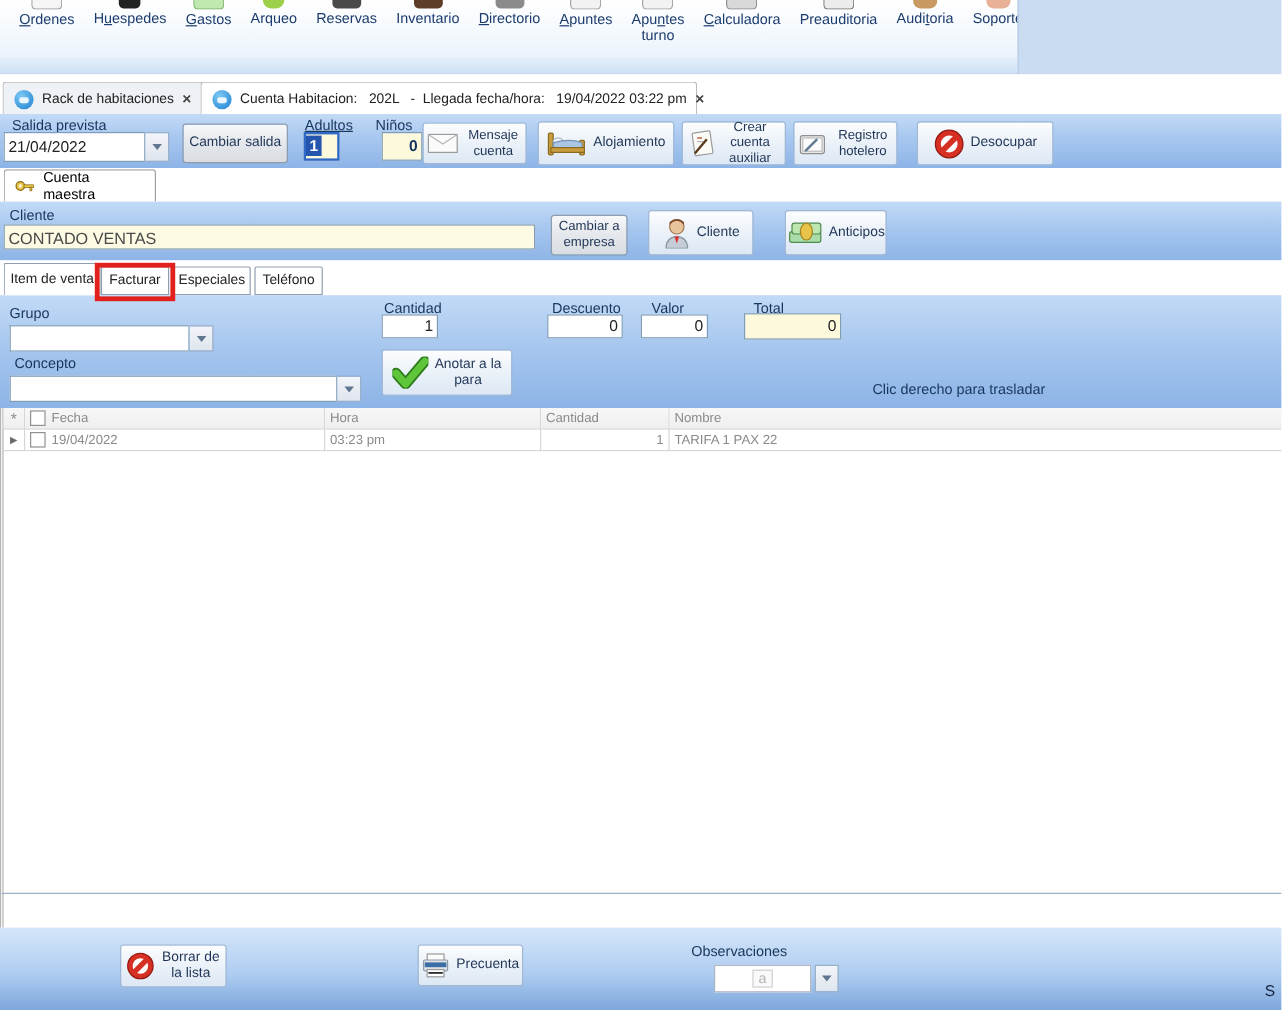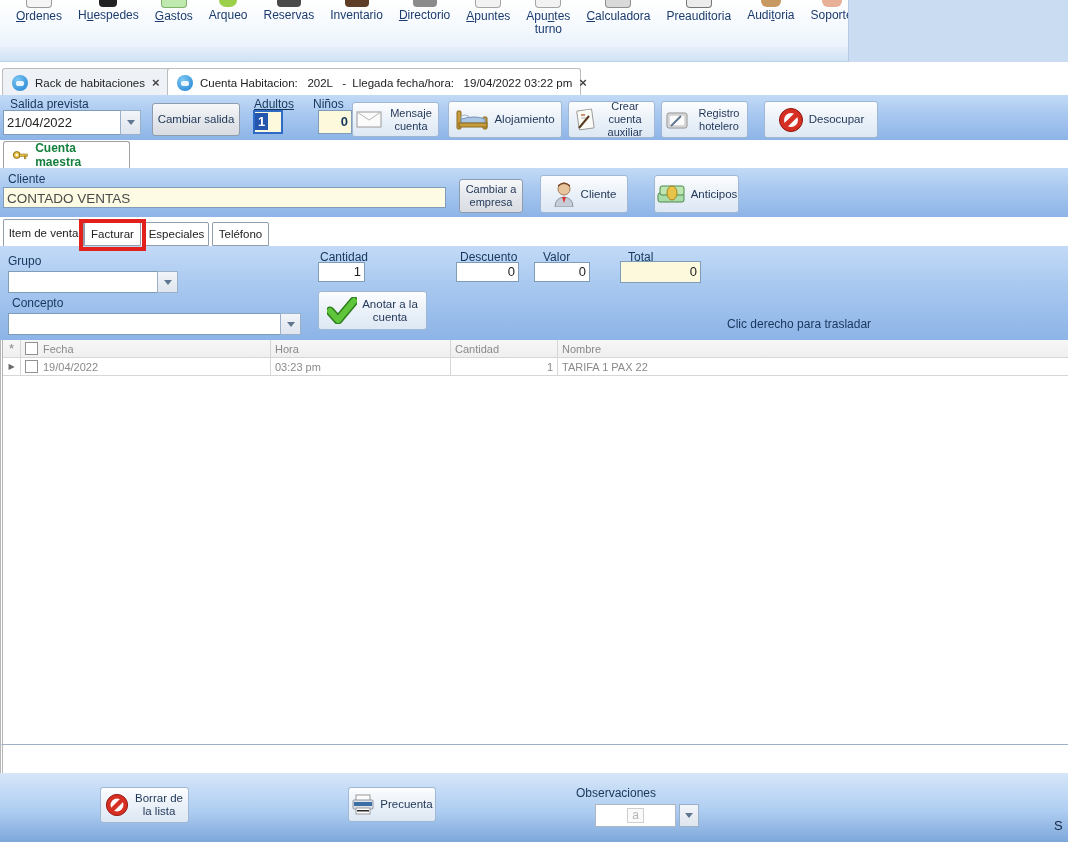--- a/index.html
+++ b/index.html
@@ -67,21 +67,21 @@
   .combo .field{flex:1;border-right:none;display:flex;align-items:center;}
   .combo-arrow{width:19px;background:linear-gradient(180deg,#f2f5f9,#dfe5ee);
     border:1px solid #9ab0c8;display:flex;align-items:center;justify-content:center;cursor:pointer;}
   .tri{width:0;height:0;border-left:4px solid transparent;border-right:4px solid transparent;border-top:5px solid #5f7691;}
 
   
   .acct-band{left:0;top:140px;width:1068px;height:28px;background:#ffffff;}
   .acct-tab{position:absolute;left:3px;top:1px;width:127px;height:27px;background:#fff;
     border:1px solid #a0a0a0;border-bottom:none;border-radius:3px 3px 0 0;
     display:flex;align-items:center;gap:7px;padding:0 8px;box-sizing:border-box;cursor:pointer;}
-  .acct-tab .t{font-weight:bold;font-size:12px;color:#15803d;}
+  .acct-tab .t{font-weight:normal;font-size:12px;color:#000000;}
 
   
   .sale-band{left:0;top:217px;width:1068px;height:29px;background:#ffffff;}
   .sale-tab{position:absolute;bottom:0;height:24px;background:#fff;border:1px solid #919eae;
     border-radius:2px 2px 0 0;display:flex;align-items:center;justify-content:center;
     font-size:11.5px;color:#222;cursor:pointer;box-sizing:border-box;}
   .sale-tab.active{height:27px;border-bottom:none;z-index:2;}
   .annotation{border:4px solid #e2211c;background:transparent;z-index:50;pointer-events:none;}
 
   
@@ -308,21 +308,21 @@
   </div>
 
   <div class="abs lbl" style="left:320px;top:4px;">Cantidad</div>
   <div class="abs field" style="left:318px;top:16px;width:47px;height:20px;text-align:right;line-height:18px;">1</div>
 
   <div class="abs bigbtn" style="left:318px;top:45px;width:109px;height:39px;font-size:11.5px;">
     <svg width="30" height="27" viewBox="0 0 30 27">
       <path d="M3 14 L11 23 L27 4" fill="none" stroke="#2e7d1c" stroke-width="9" stroke-linecap="round" stroke-linejoin="round"></path>
       <path d="M3 14 L11 23 L27 4" fill="none" stroke="#5fc53a" stroke-width="6" stroke-linecap="round" stroke-linejoin="round"></path>
     </svg>
-    <span class="t" style="width:56px;">Anotar a la cuenta</span>
+    <span class="t" style="width:56px;">Anotar a la para</span>
   </div>
 
   <div class="abs lbl" style="left:460px;top:4px;">Descuento</div>
   <div class="abs field" style="left:456px;top:16px;width:63px;height:20px;text-align:right;line-height:18px;">0</div>
 
   <div class="abs lbl" style="left:543px;top:4px;">Valor</div>
   <div class="abs field" style="left:534px;top:16px;width:56px;height:20px;text-align:right;line-height:18px;">0</div>
 
   <div class="abs lbl" style="left:628px;top:4px;">Total</div>
   <div class="abs field yfield" style="left:620px;top:15px;width:81px;height:22px;text-align:right;line-height:20px;">0</div>

